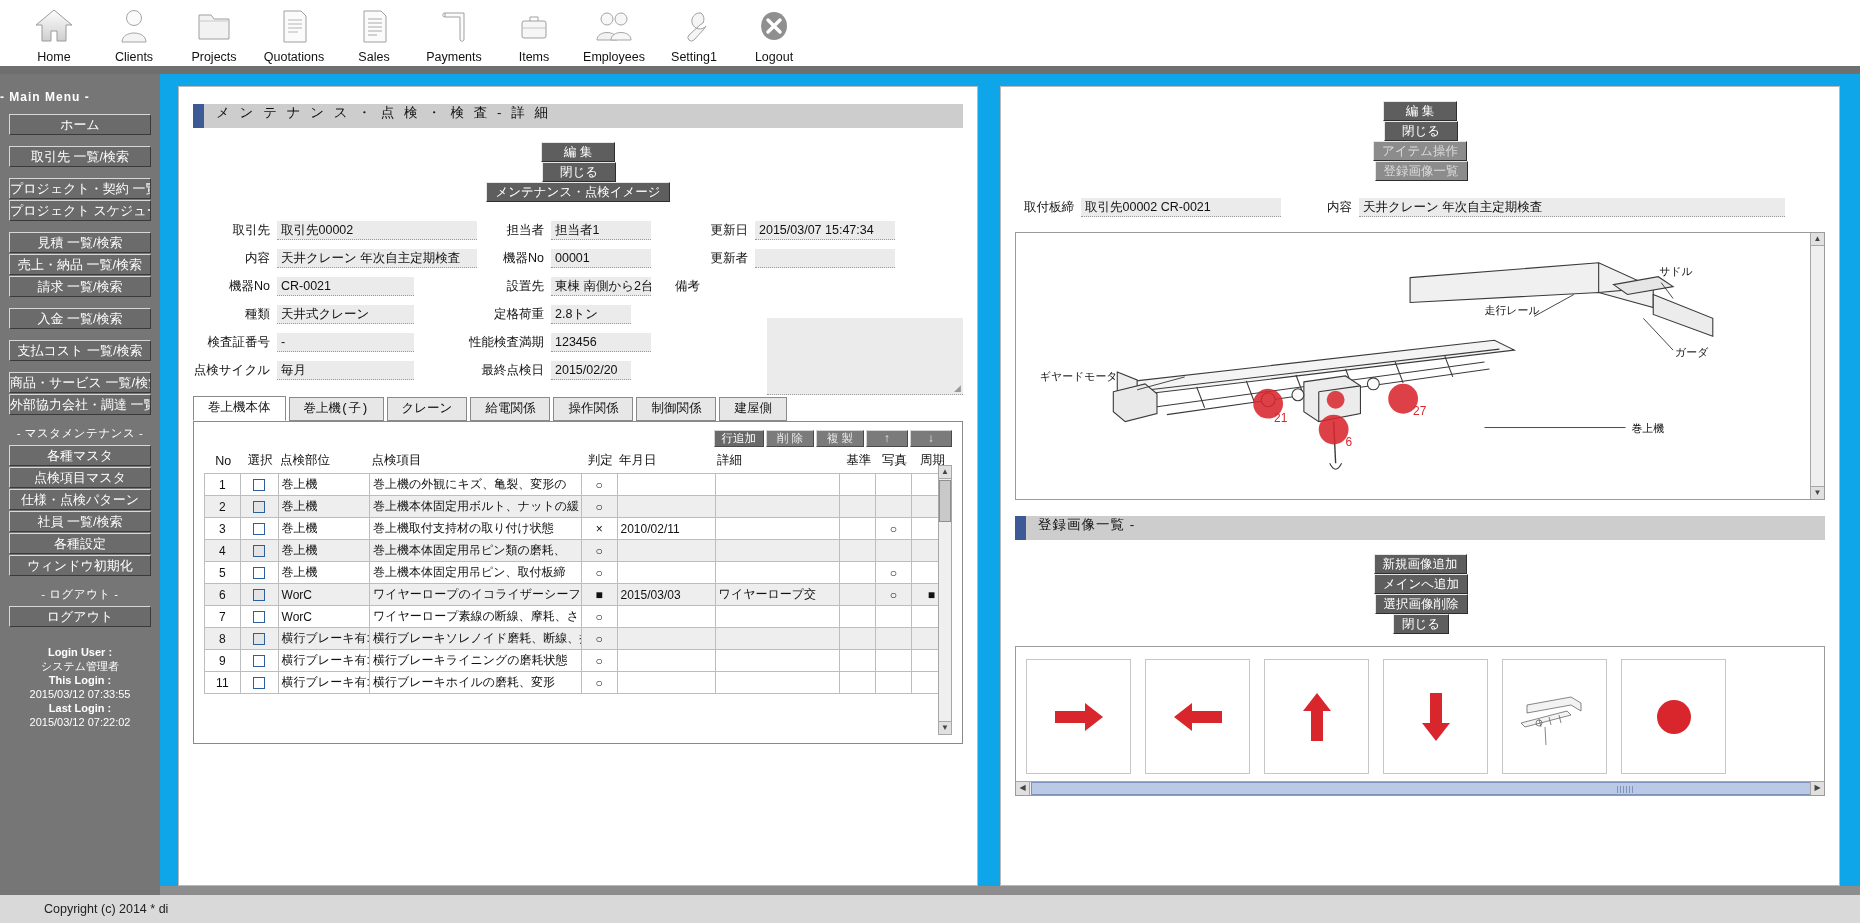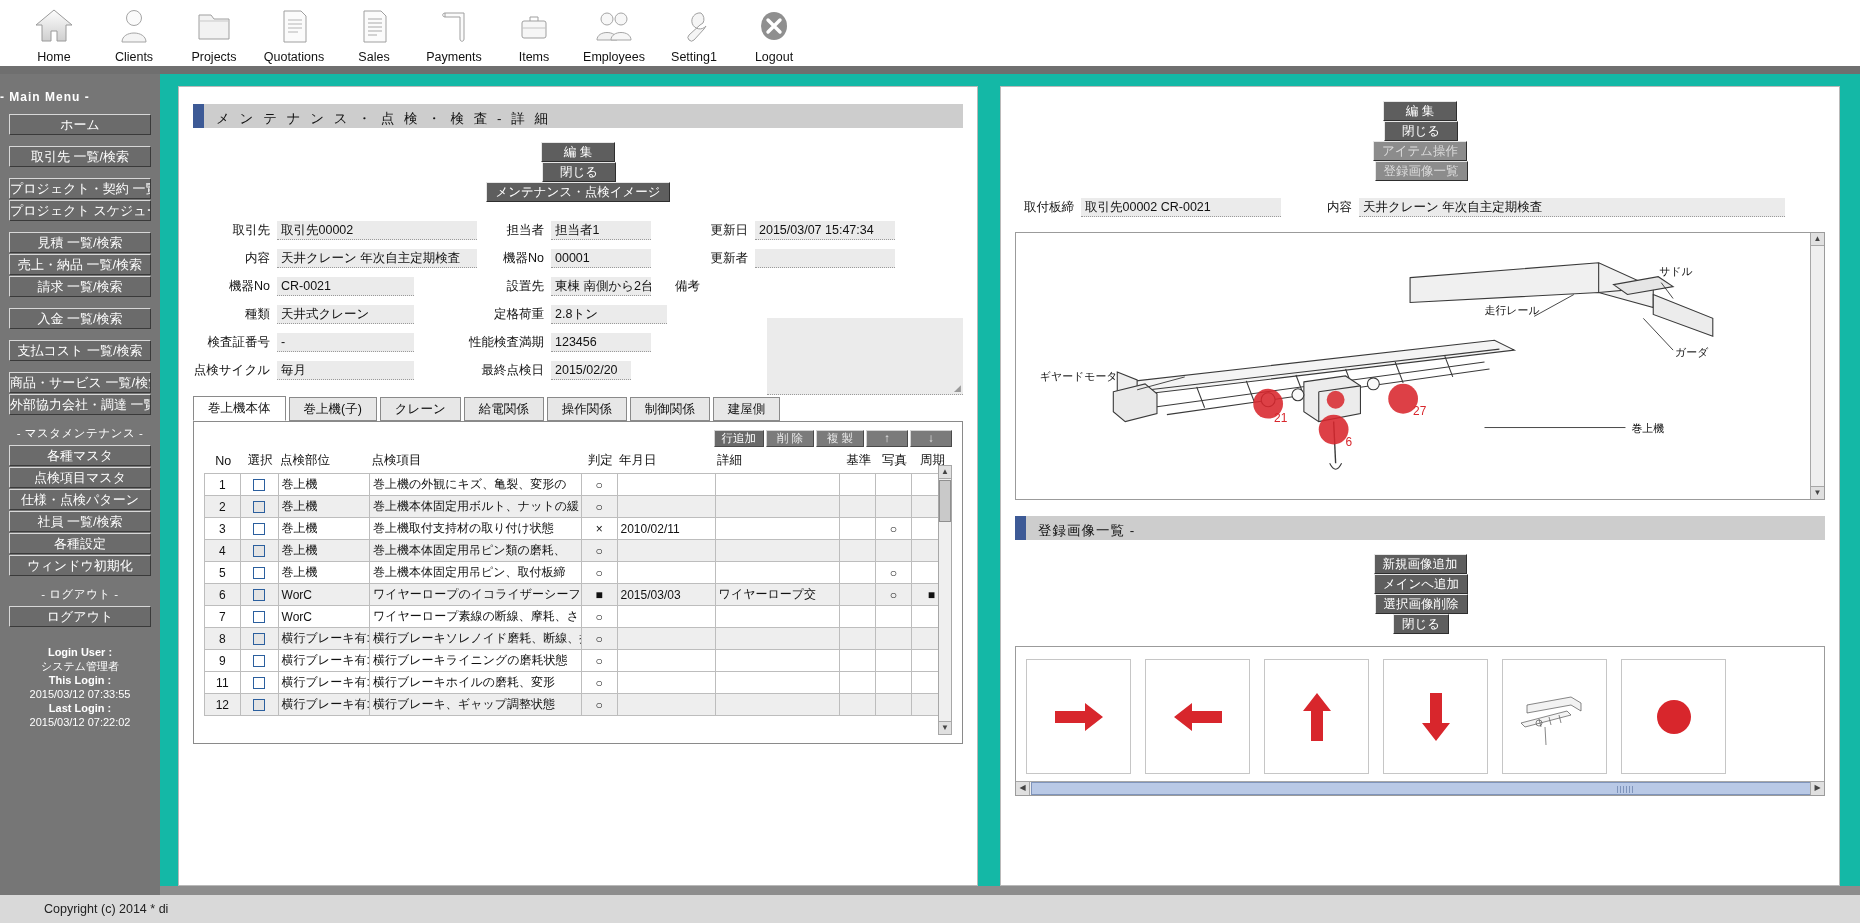--- a/index.html
+++ b/index.html
@@ -3,21 +3,21 @@
 <meta charset="utf-8">
 <style>
   * { box-sizing: border-box; }
   html, body {
     margin: 0; padding: 0;
     width: 1860px; height: 923px;
     background: #ffffff;
     font-family: "Liberation Sans", "DejaVu Sans", sans-serif;
     overflow: hidden;
   }
-  #root { position: relative; width: 1860px; height: 923px; background:#14b8a6; }
+  #root { position: relative; width: 1860px; height: 923px; background:#0ea5e9; }
 
   
   .topbar {
     position:absolute; left:0; top:0; width:1860px; height:73px;
     background:#ffffff; display:flex; align-items:flex-start; padding-left:14px;
   }
   .topitem { width:80px; display:flex; flex-direction:column; align-items:center; padding-top:4px; cursor:pointer; }
   .topicon { width:46px; height:44px; display:flex; align-items:center; justify-content:center; }
   .topicon svg { display:block; }
   .toplabel { font-size:12.5px; color:#111; margin-top:2px; letter-spacing:0px; white-space:nowrap; }
@@ -54,21 +54,21 @@
 
   
   .panel {
     position:absolute; background:#ffffff; border:1px solid #b9b9b9;
   }
   .panel-left  { left:178px; top:86px; width:800px; height:800px; }
   .panel-right { left:1000px; top:86px; width:840px; height:800px; }
 
   .secbar {
     position:relative; margin:17px 14px 0 14px; height:24px; background:#cdcdcd;
-    display:flex; align-items:flex-end;
+    display:flex; align-items:flex-start;
   }
   .secbar .tick { width:11px; height:24px; background:#3d5a96; }
   .secbar .sectitle { font-size:13.5px; color:#111; padding-left:12px; letter-spacing:3px; white-space:nowrap; }
 
   .btnrow { margin:14px 14px 0 14px; display:flex; align-items:center;flex-direction:column; }
   .dkbtn {
     height:20px; min-width:74px; padding:0 8px; background:#5e5e5e; color:#fff;
     font-size:12.5px; line-height:18px; text-align:center;
     border:1px solid #e6e6e6; border-right-color:#2e2e2e; border-bottom-color:#2e2e2e;
     cursor:pointer; white-space:nowrap;
@@ -87,21 +87,21 @@
     padding:0 4px; white-space:nowrap; overflow:hidden;
   }
 
   .memo {
     position:absolute; right:0; top:100px; width:196px; height:77px;
     background:#ebebeb; border-bottom:1px dotted #9a9a9a;
   }
   .memo .grip { position:absolute; right:2px; bottom:1px; font-size:9px; color:#999; }
 
   
-  .tabstrip { margin:14px 14px 0 14px; display:flex; align-items:flex-end; height:25px; border-bottom:1px solid #8a8a8a; }
+  .tabstrip { margin:14px 14px 0 14px; display:flex; align-items:flex-end; height:25px; border-bottom:1px solid #8a8a8a;font-family:Liberation Mono, monospace; }
   .tab {
     height:24px; line-height:22px; padding:0 14px; font-size:12.5px; color:#111;
     background:#e7e7e7; border:1px solid #8a8a8a; margin-right:3px; cursor:pointer;
     border-bottom:1px solid #8a8a8a; white-space:nowrap;
   }
   .tab.active { background:#fff; border-bottom:1px solid #fff; height:25px; line-height:23px; font-weight:normal; }
 
   .tabbody {
     margin:0 14px 0 14px; border:1px solid #8a8a8a; border-top:none;
     height:322px; background:#fff; position:relative; padding:8px 10px 10px 10px;
@@ -377,21 +377,21 @@
         <span class="fval" style="width:137px">CR-0021</span>
         <span class="flabel" style="width:137px">設置先</span>
         <span class="fval" style="width:100px">東棟 南側から2台目</span>
         <span class="flabel" style="width:56px">備考</span>
       </div>
 
       <div class="frow">
         <span class="flabel" style="width:84px">種類</span>
         <span class="fval" style="width:137px">天井式クレーン</span>
         <span class="flabel" style="width:137px">定格荷重</span>
-        <span class="fval" style="width:116px">2.8トン</span>
+        <span class="fval" style="width:80px">2.8トン</span>
       </div>
 
       <div class="frow">
         <span class="flabel" style="width:84px">検査証番号</span>
         <span class="fval" style="width:137px">-</span>
         <span class="flabel" style="width:137px">性能検査満期</span>
         <span class="fval" style="width:100px">123456</span>
       </div>
 
       <div class="frow">
@@ -555,32 +555,20 @@
               <td></td>
               <td class="ctr"></td>
               <td class="ctr"></td>
               <td class="ctr"></td>
             </tr>
             <tr>
               <td class="num">11</td>
               <td class="ctr"><span class="chk"></span></td>
               <td>横行ブレーキ有:</td>
               <td>横行ブレーキホイルの磨耗、変形</td>
-              <td class="ctr">○</td>
-              <td></td>
-              <td></td>
-              <td class="ctr"></td>
-              <td class="ctr"></td>
-              <td class="ctr"></td>
-            </tr>
-            <tr class="alt">
-              <td class="num">12</td>
-              <td class="ctr"><span class="chk"></span></td>
-              <td>横行ブレーキ有:</td>
-              <td>横行ブレーキ、ギャップ調整状態</td>
               <td class="ctr">○</td>
               <td></td>
               <td></td>
               <td class="ctr"></td>
               <td class="ctr"></td>
               <td class="ctr"></td>
             </tr>
           </tbody>
       </table>
 

